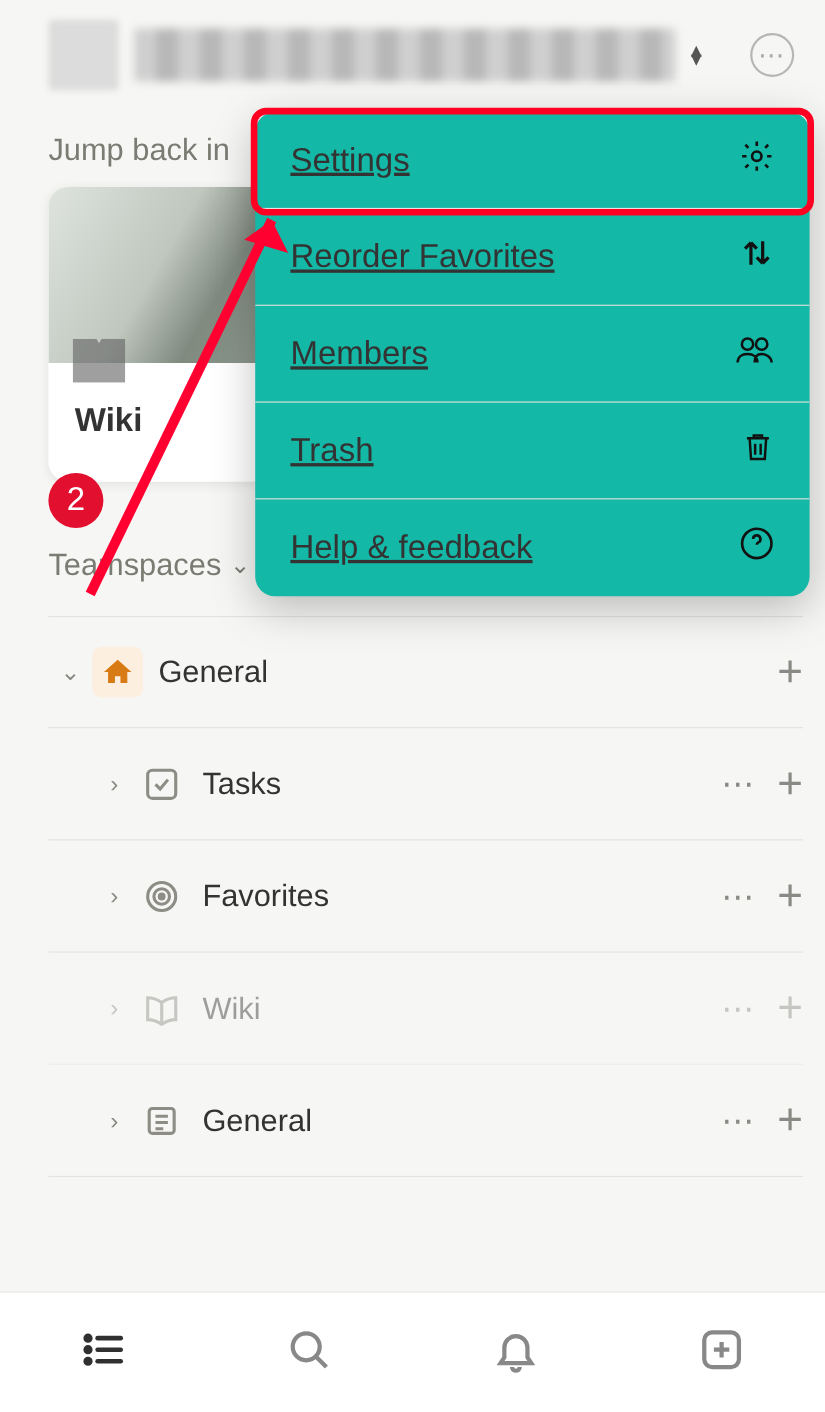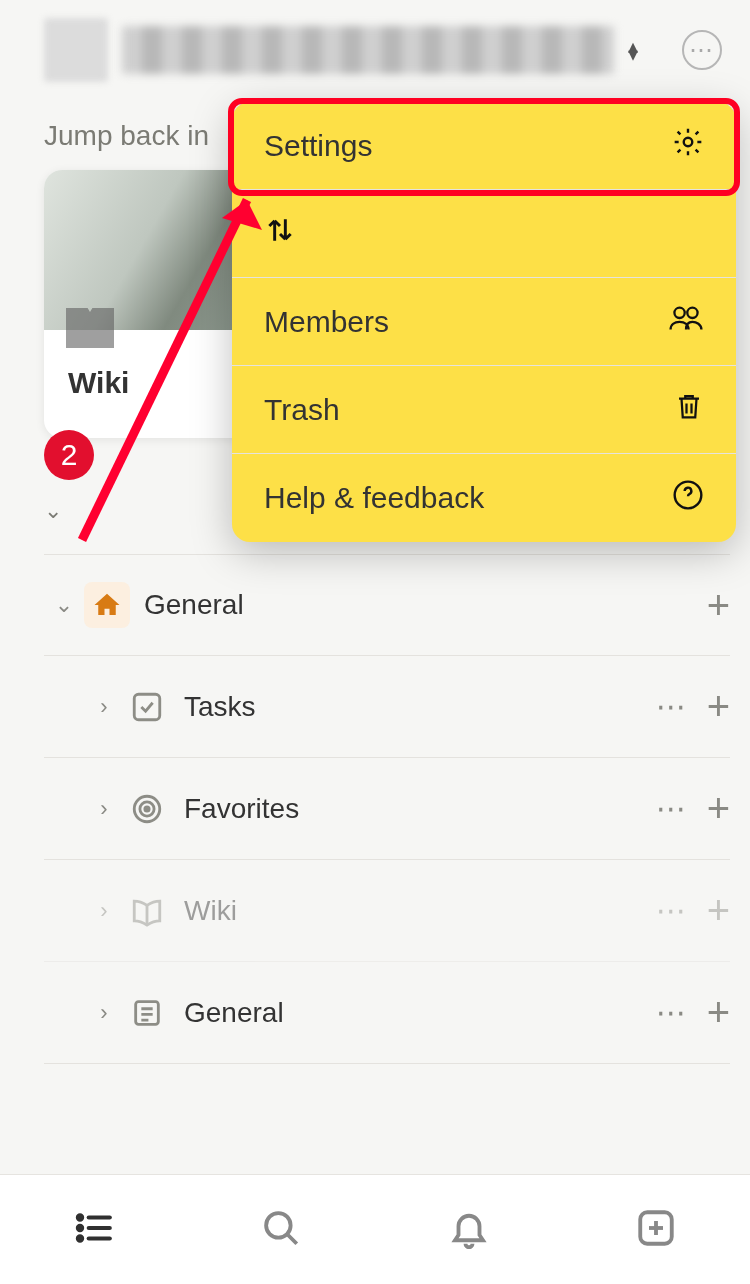--- a/index.html
+++ b/index.html
@@ -133,25 +133,26 @@
     border-top:1px solid #e6e4e0;
     display:flex; align-items:center; justify-content:space-around;
     color:#555;
   }
   .bottombar svg { width:42px; height:42px; }
   
   .popover {
     position:absolute;
     top: 102px; left: 232px;
     width: 504px;
-    background:#fde047;
+    background:#14b8a6;
     border-radius: 18px;
     box-shadow: 0 10px 40px rgba(0,0,0,0.25);
     overflow:hidden;
     z-index: 50;
+    text-decoration: underline;
   }
   .menu-item {
     display:flex; align-items:center; justify-content:space-between;
     padding: 0 32px;
     height: 88px;
     font-size: 30px;
     border-bottom:1px solid #e5e3df;
   }
   .menu-item:last-child { border-bottom:none;text-align:right; }
   .highlight {
@@ -197,20 +198,21 @@
   <div class="card2">
     <div class="card2-top"></div>
     <div class="card2-title">ge</div>
   </div>
 </div>
 
 <div class="ts-label">
   <div class="badge-2">
     <span>2</span>
   </div>
+  <span>Teamspaces</span>
   <span style="font-size:22px">⌄</span>
 </div>
 
 <div class="tree">
   <div class="row top">
     <div class="chev">⌄</div>
     <div class="row-icon house">
       <svg width="30" height="30" viewBox="0 0 24 24">
           <path d="M12 3 2 12h3v8h5v-5h4v5h5v-8h3z"></path>
         </svg>
@@ -287,20 +289,21 @@
   <div class="menu-item">
     <span>Settings</span>
     <span>
       <svg width="32" height="32" viewBox="0 0 24 24" fill="none" stroke="#111" stroke-width="1.8">
           <circle cx="12" cy="12" r="3.2"></circle>
           <path d="M12 2v3M12 19v3M4.2 4.2l2.1 2.1M17.7 17.7l2.1 2.1M2 12h3M19 12h3M4.2 19.8l2.1-2.1M17.7 6.3l2.1-2.1"></path>
         </svg>
     </span>
   </div>
   <div class="menu-item">
+    <span>Reorder Favorites</span>
     <span>
       <svg width="32" height="32" viewBox="0 0 24 24" fill="none" stroke="#111" stroke-width="2.2">
           <path d="M8 20V5M8 5l-4 4M8 5l4 4M16 4v15M16 19l4-4M16 19l-4-4"></path>
         </svg>
     </span>
   </div>
   <div class="menu-item">
     <span>Members</span>
     <span>
       <svg width="36" height="32" viewBox="0 0 28 24" fill="none" stroke="#111" stroke-width="1.8">

